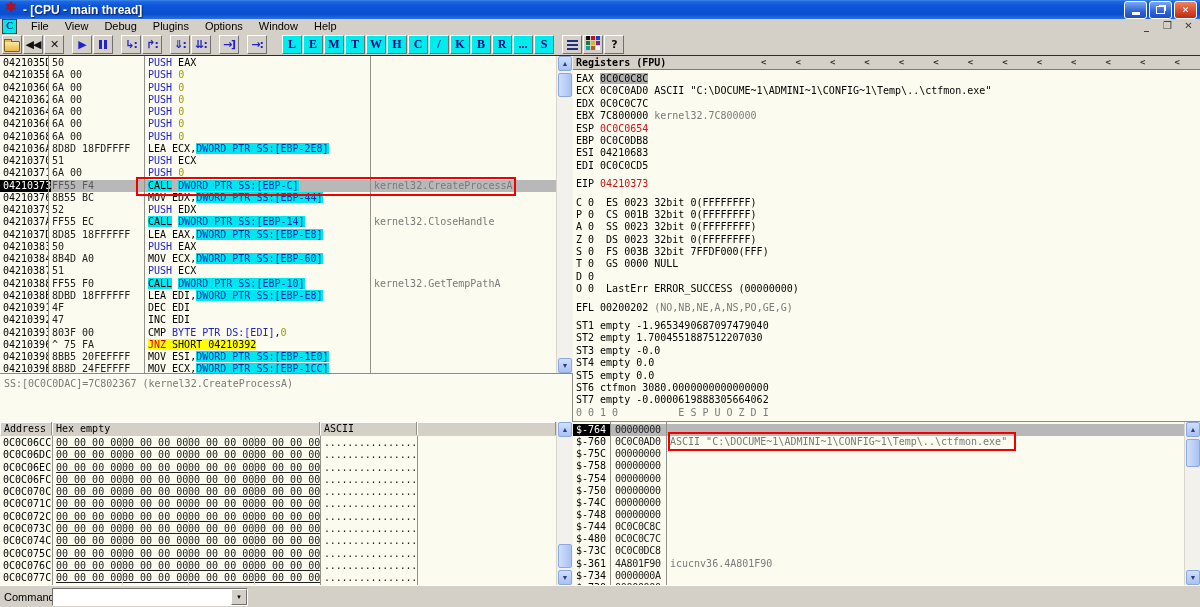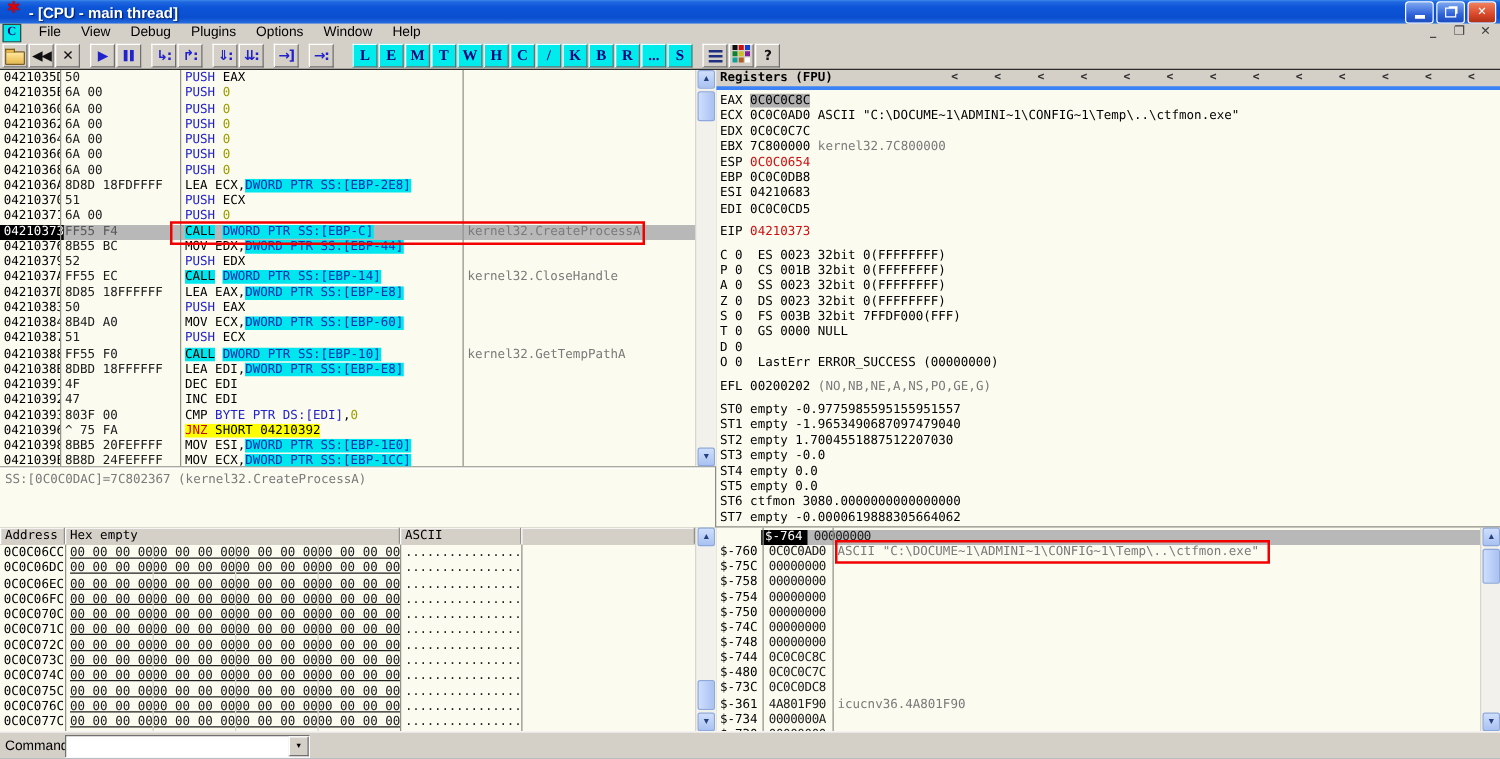--- a/index.html
+++ b/index.html
@@ -100,21 +100,21 @@
   .sg-o{color:var(--immediate-olive,#9C9C00);}
   .sg-h{background:var(--highlight-cyan,#00E6EE);color:#0030b0;}
   .sg-hk{background:var(--highlight-cyan,#00E6EE);color:#000;}
   .sg-jr{background:var(--jump-yellow,#FFFF00);color:#d00000;}
   .sg-jy{background:var(--jump-yellow,#FFFF00);color:#000;}
   .sg-g{color:var(--comment-gray,#7A7A7A);}
   .sg-r{color:var(--changed-value-red,#CC1010);}
   .sg-sel{background:#b0b0b0;color:#000;}
 
   
-  .phead{height:13px;background:var(--chrome-gray,#D4D0C8);border-bottom:3px solid #3b82f6;
+  .phead{height:13px;background:var(--chrome-gray,#D4D0C8);border-bottom:1px solid #3b82f6;
     font:bold 10px "DejaVu Sans Mono",monospace;color:#000;position:relative;line-height:13px;}
   .phead .ptitle{padding-left:3px;font-weight:bold;}
   .chevrons{position:absolute;left:188px;right:20px;top:0;height:13px;display:flex;
     justify-content:space-between;font:bold 9px "DejaVu Sans Mono",monospace;color:#303030;line-height:13px;}
   #reg-lines{padding-top:3px;}
   .rline{height:12.4px;line-height:12.4px;font-size:10px;white-space:pre;padding-left:3px;}
   .rblank{height:6px;}
 
   
   .dhead{height:14px;background:var(--chrome-gray,#D4D0C8);position:relative;
@@ -126,21 +126,21 @@
   .du-addr{position:absolute;left:3px;color:#000;}
   .du-g{position:absolute;text-decoration:underline;}
   .du-ascii{position:absolute;left:324px;letter-spacing:-0.2px;}
 
   
   #stack-rows{position:absolute;left:0;top:2px;right:0;}
   .srow{position:relative;height:12.15px;line-height:12.2px;font-size:10px;white-space:pre;}
   .s-off{position:absolute;left:3px;color:#000;}
   .s-val{position:absolute;left:42px;color:#202020;letter-spacing:-0.3px;}
   .s-cmt{position:absolute;left:97px;color:var(--comment-gray,#7A7A7A);}
-  .srow.sel{background:var(--selection-gray,#B8B8B8);margin-left:36px;}
+  .srow.sel{background:var(--selection-gray,#B8B8B8);}
   .srow.sel .s-off{left:0;padding-left:3px;width:34px;background:#000;color:#fff;}
 
   
   .annot{position:absolute;border:2px solid var(--annotation-red,#F20000);z-index:6;pointer-events:none;}
   #box-call{left:136px;top:121px;width:376px;height:15px;}
   #box-str{left:668px;top:376px;width:344px;height:15px;}
 
   
   .cmdbar{position:absolute;left:0;top:585px;width:1200px;height:22px;background:var(--chrome-gray,#D4D0C8);
     border-top:1px solid #fff;}
@@ -361,21 +361,20 @@
           <div class="rline"><span class="sg-k">P 0  CS 001B 32bit 0(FFFFFFFF)</span></div>
           <div class="rline"><span class="sg-k">A 0  SS 0023 32bit 0(FFFFFFFF)</span></div>
           <div class="rline"><span class="sg-k">Z 0  DS 0023 32bit 0(FFFFFFFF)</span></div>
           <div class="rline"><span class="sg-k">S 0  FS 003B 32bit 7FFDF000(FFF)</span></div>
           <div class="rline"><span class="sg-k">T 0  GS 0000 NULL</span></div>
           <div class="rline"><span class="sg-k">D 0</span></div>
           <div class="rline"><span class="sg-k">O 0  LastErr ERROR_SUCCESS (00000000)</span></div>
           <div class="rblank"></div>
           <div class="rline"><span class="sg-k">EFL 00200202 </span><span class="sg-g">(NO,NB,NE,A,NS,PO,GE,G)</span></div>
           <div class="rblank"></div>
-          <div class="rline"><span class="sg-k">ST0 empty -0.9775985595155951557</span></div>
           <div class="rline"><span class="sg-k">ST1 empty -1.9653490687097479040</span></div>
           <div class="rline"><span class="sg-k">ST2 empty 1.7004551887512207030</span></div>
           <div class="rline"><span class="sg-k">ST3 empty -0.0</span></div>
           <div class="rline"><span class="sg-k">ST4 empty 0.0</span></div>
           <div class="rline"><span class="sg-k">ST5 empty 0.0</span></div>
           <div class="rline"><span class="sg-k">ST6 ctfmon 3080.0000000000000000</span></div>
           <div class="rline"><span class="sg-k">ST7 empty -0.0000619888305664062</span></div>
           <div class="rline"><span class="sg-g">0 0 1 0          E S P U O Z D I</span></div>
         </div>
     </div>

